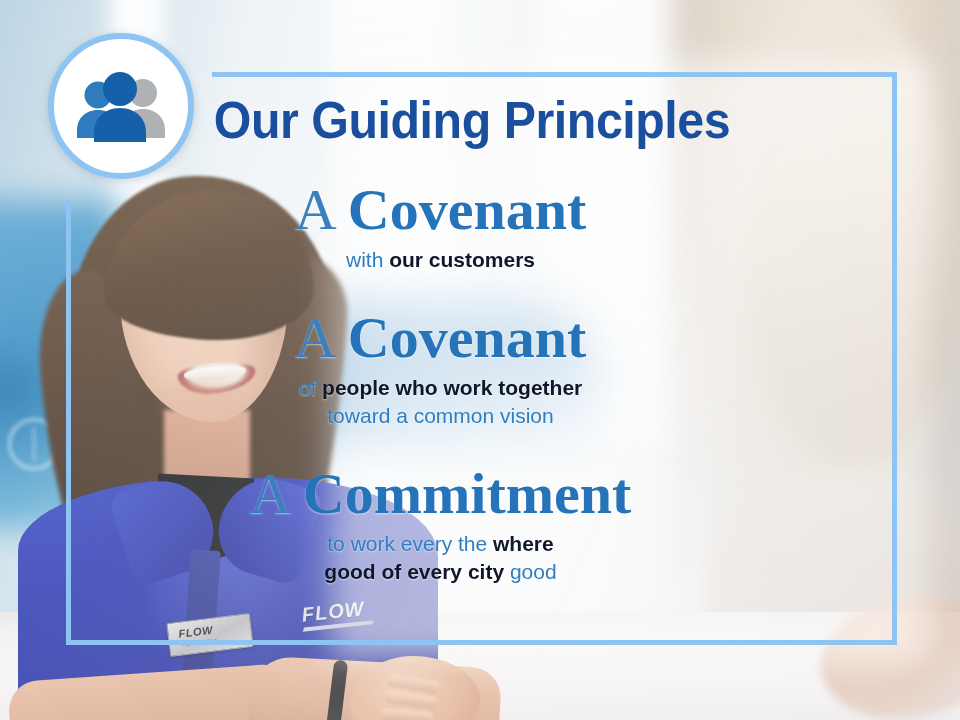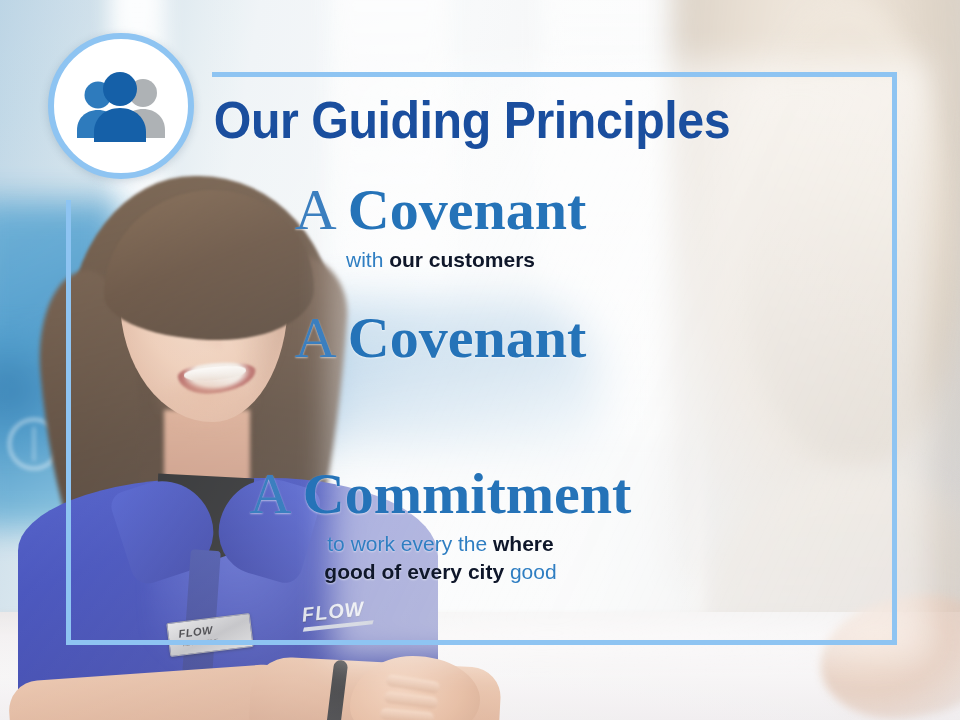--- a/index.html
+++ b/index.html
@@ -688,20 +688,21 @@
         <span class="word">Covenant</span>
       </div>
       <div class="p-sub"><span>with </span><b>our customers</b></div>
     </div>
 
     <div class="principle p2">
       <div class="p-title">
         <span class="art">A</span>
         <span class="word">Covenant</span>
       </div>
+      <div class="p-sub"><span>of </span><b>people who work together</b><br><span>toward a common vision</span></div>
     </div>
 
     <div class="principle p3">
       <div class="p-title">
         <span class="art">A</span>
         <span class="word">Commitment</span>
       </div>
       <div class="p-sub"><span>to work every the </span><b>where</b><br><b>good of every city</b><span> good</span><br></div>
     </div>
 

